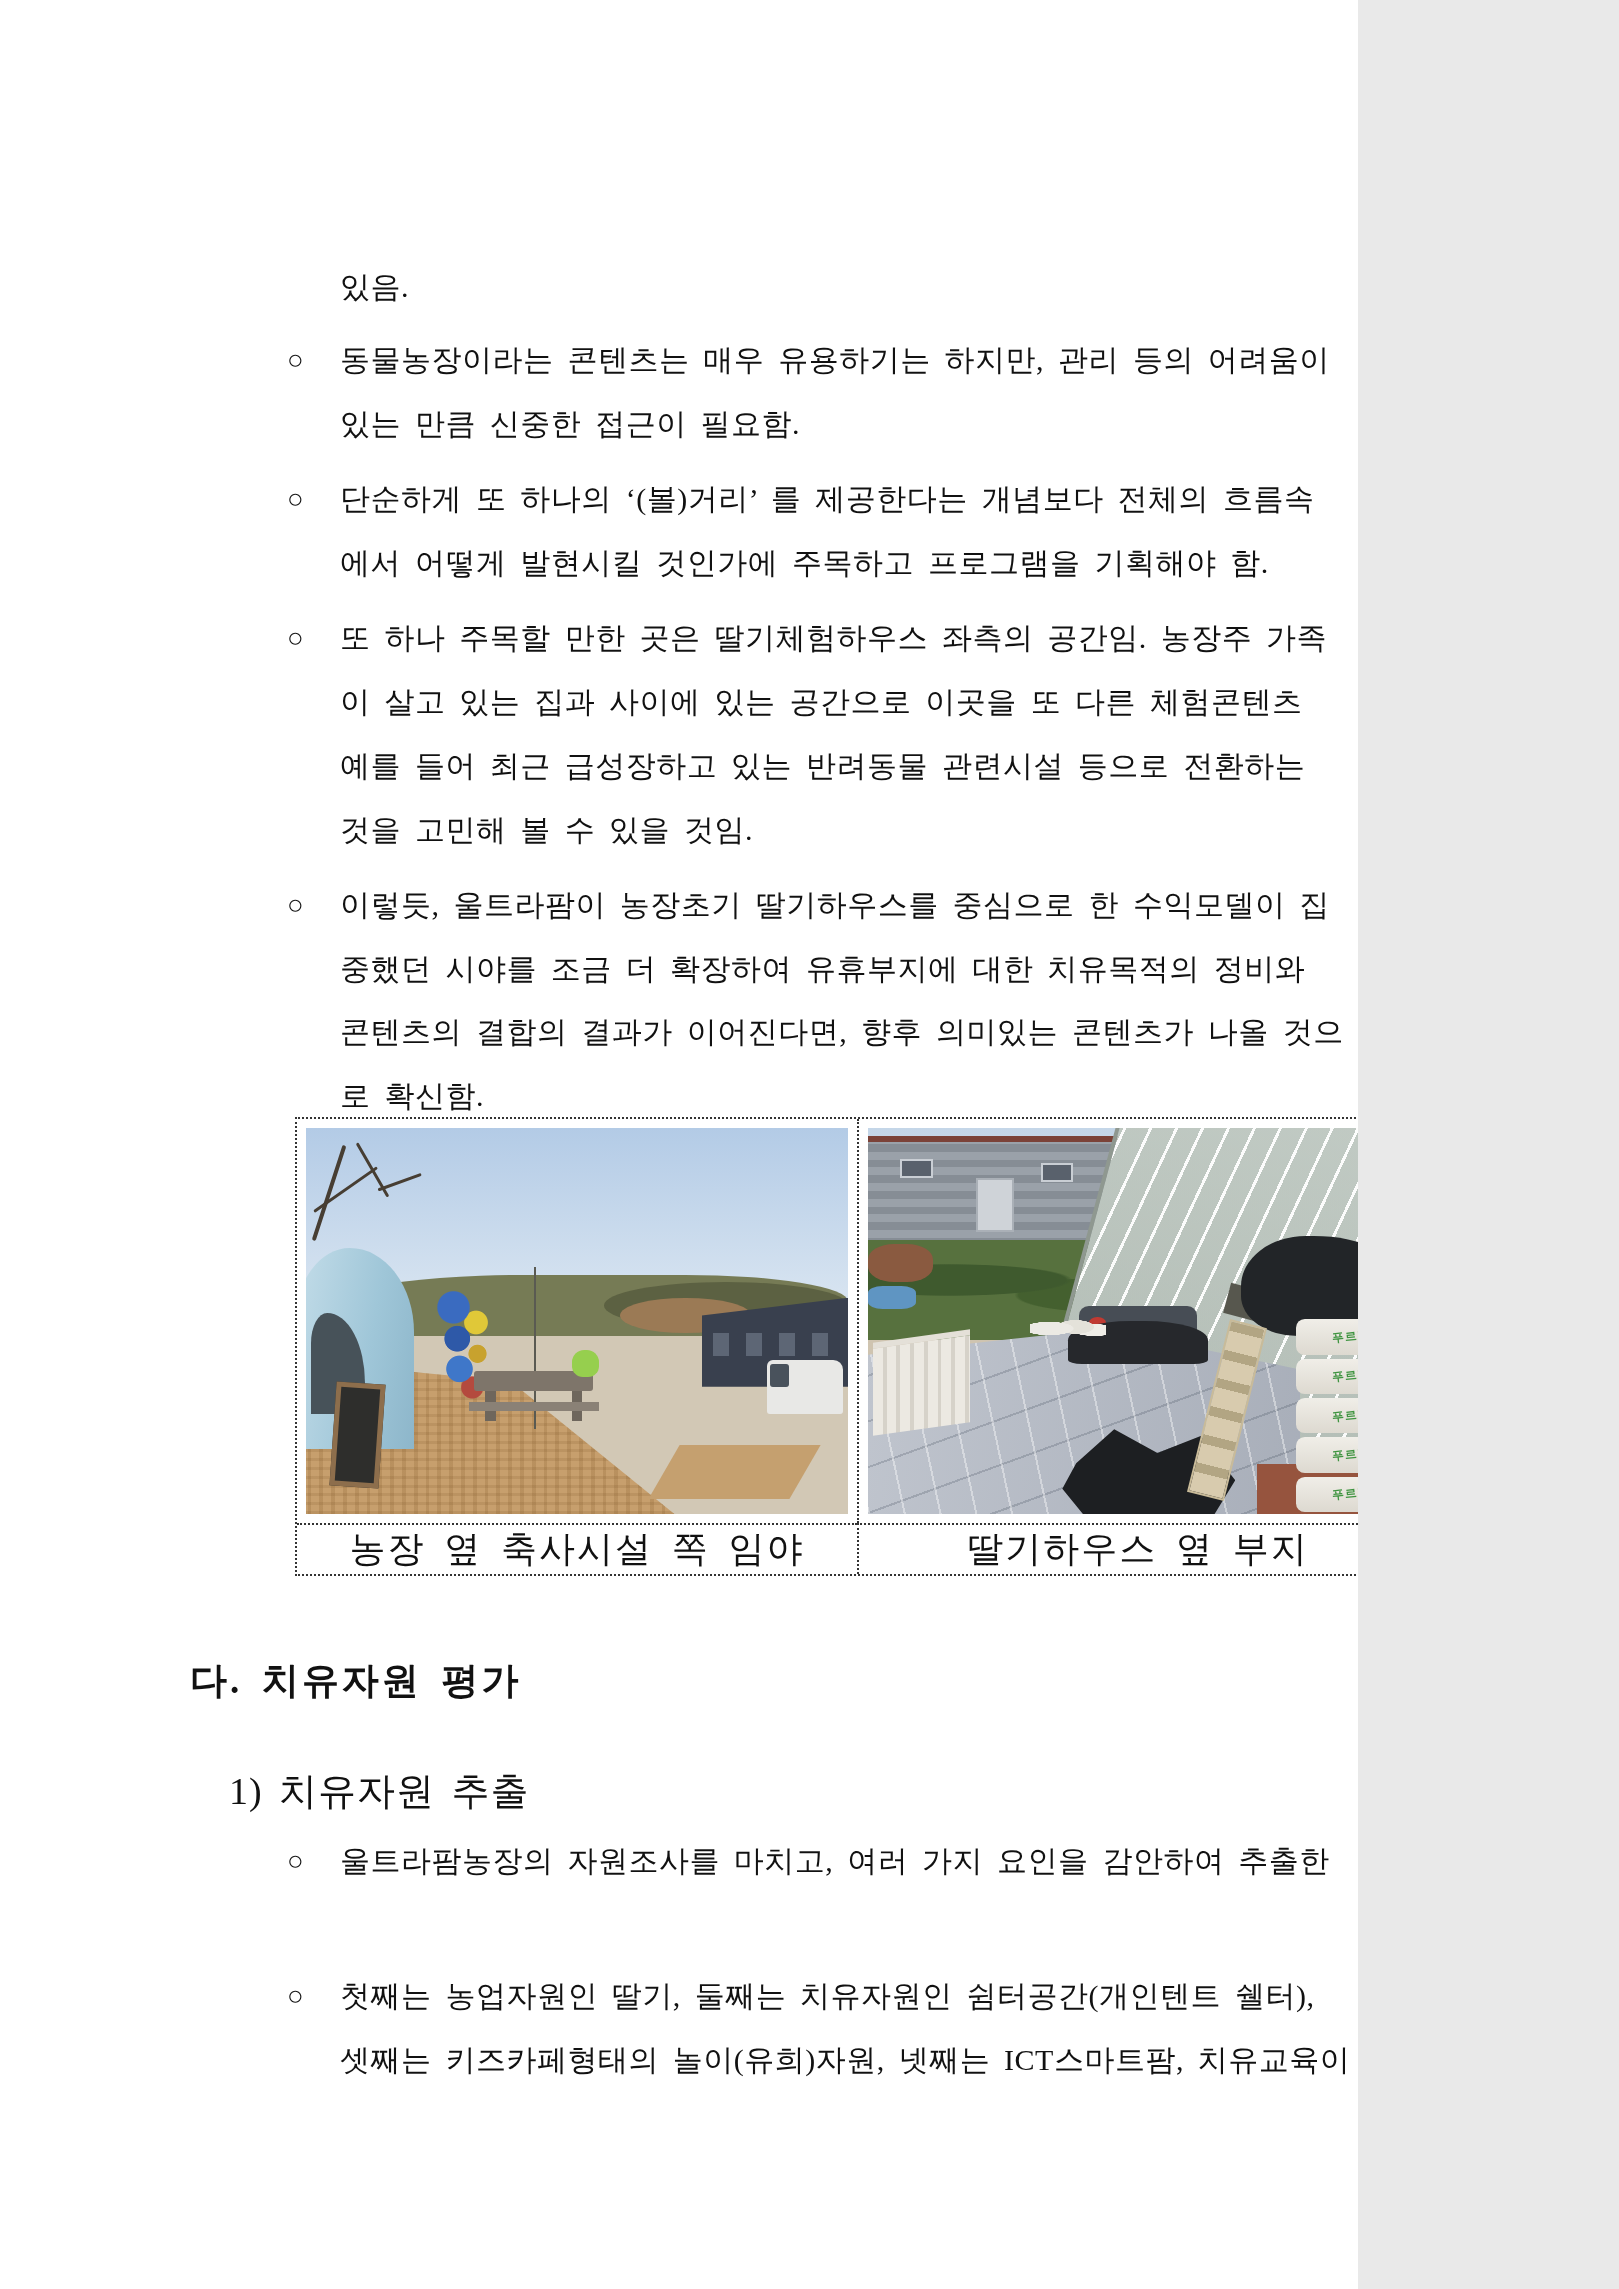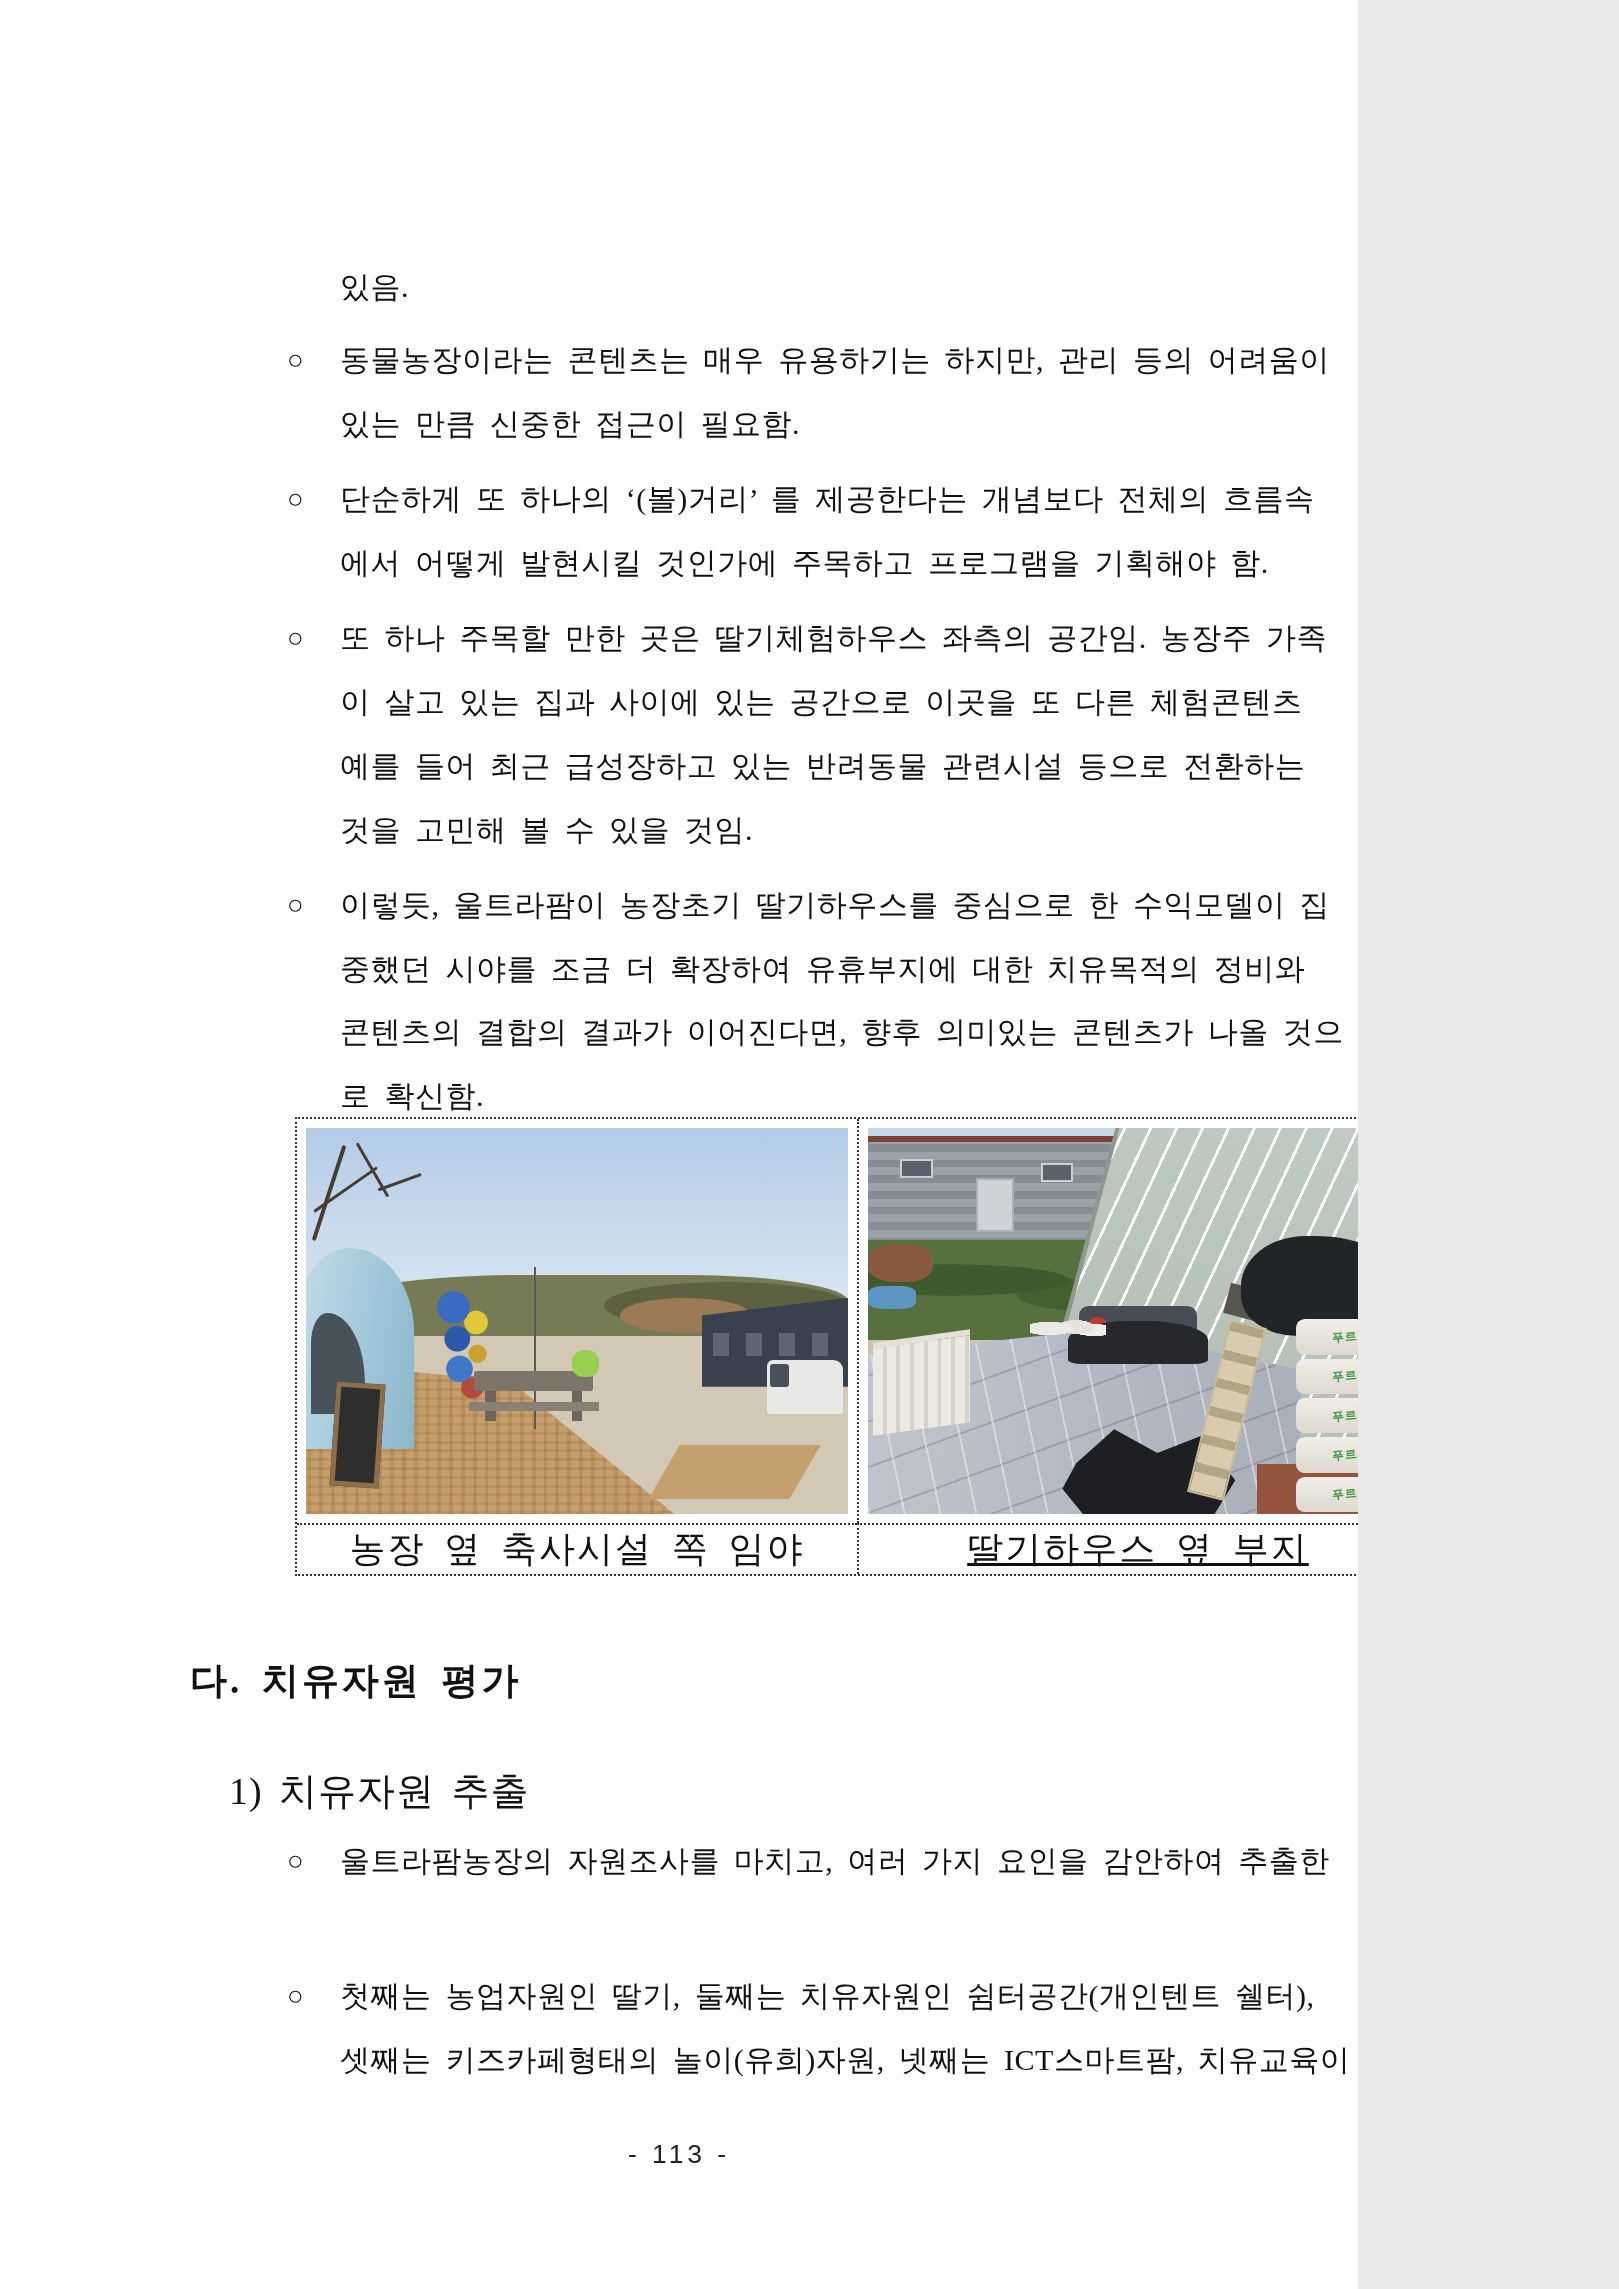--- a/index.html
+++ b/index.html
@@ -32,21 +32,21 @@
     box-sizing:border-box;
     background:#fff;
   }
   .photo-cell{position:relative;padding:8.8px;box-sizing:border-box;}
   .photo-cell.right{border-left:2px dotted #333;}
   .caption-cell{
     border-top:2px dotted #333;
     display:flex;align-items:center;justify-content:center;
     font-size:36px;letter-spacing:2px;word-spacing:7.8px;
   }
-  .caption-cell.right{border-left:2px dotted #333;text-decoration:underline;}
+  .caption-cell.right{border-left:2px dotted #333;}
   .photo{position:relative;width:100%;height:100%;overflow:hidden;background:#cfc4b0;}
   .photo *{position:absolute;}
   
   .lp-sky{top:0;left:0;right:0;height:46%;background:linear-gradient(#b3cbe6,#d9e5f1);}
   .lp-treeline{top:38%;left:0;right:0;height:17%;background:#767b55;
     border-radius:40% 30% 0 0/60% 40% 0 0;}
   .lp-treedark{top:40%;left:55%;width:45%;height:12%;background:#5c6142;border-radius:50%;}
   .lp-dirthill{top:44%;left:58%;width:24%;height:9%;background:#9b7a55;border-radius:50%;}
   .lp-ground{top:54%;left:0;right:0;bottom:0;background:#d2c8b5;}
   .lp-mat{left:-4%;bottom:0;width:72%;height:40%;
@@ -267,16 +267,15 @@
   <div class="heading">다. 치유자원 평가</div>
   <div class="subheading">1) 치유자원 추출</div>
 
   <span class="bullet-marker" style="top:1841px">○</span>
   <div class="bl" style="top:1841px">울트라팜농장의 자원조사를 마치고, 여러 가지 요인을 감안하여 추출한</div>
 
   <span class="bullet-marker" style="top:1976px">○</span>
   <div class="bl" style="top:1976px">첫째는 농업자원인 딸기, 둘째는 치유자원인 쉼터공간(개인텐트 쉘터),</div>
   <div class="bl" style="top:2040px">셋째는 키즈카페형태의 놀이(유희)자원, 넷째는 ICT스마트팜, 치유교육이</div>
 
-  <div class="footer">- 113 -</div>
 
 </div>
 
 
 </body></html>

